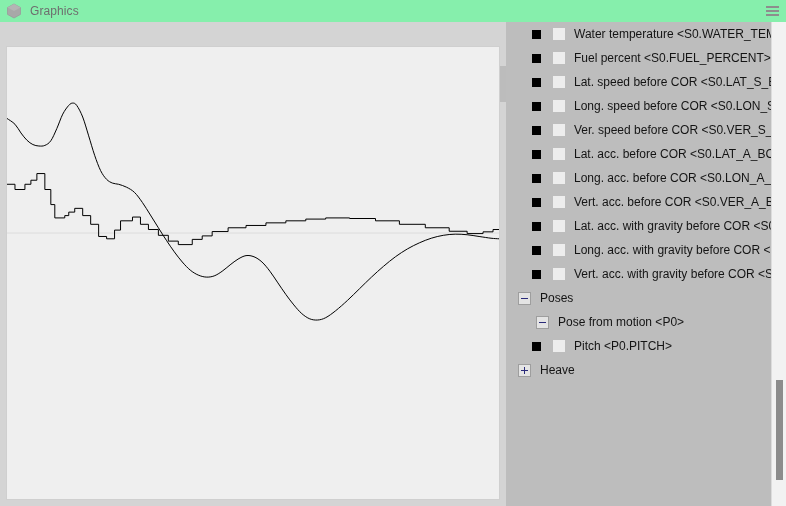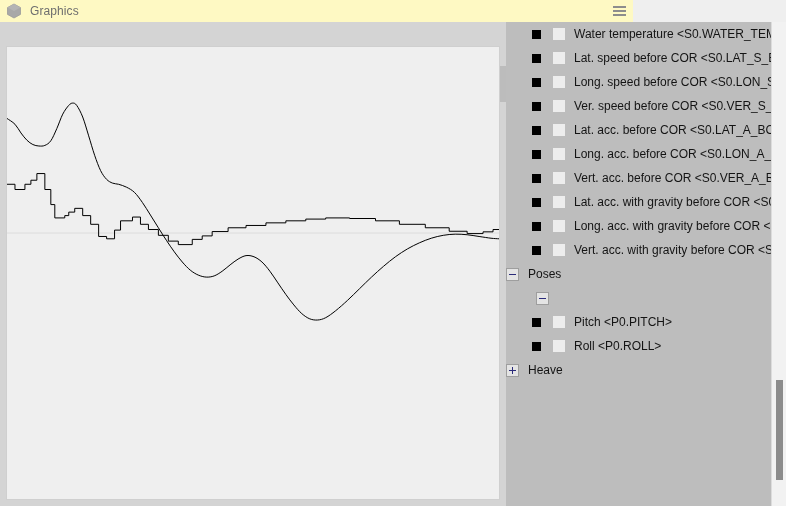--- a/index.html
+++ b/index.html
@@ -20,23 +20,23 @@
     position: relative;
     width: 786px;
     height: 506px;
     background: #efefef;
   }
 
   
   .titlebar {
     position: absolute;
     left: 0; top: 0;
-    width: 633px;
+    width: 786px;
     height: 22px;
-    background: #fef9c3;
+    background: #86efac;
     display: flex;
     align-items: center;
     box-sizing: border-box;
   }
   .titlebar-logo {
     width: 20px; height: 20px;
     margin-left: 4px;
     position: relative;
     flex: none;
   }
@@ -217,21 +217,21 @@
   }
   .tree-row {
     position: relative;
     height: 24px;
     display: flex;
     align-items: center;
     white-space: nowrap;
     user-select: none;
   }
   .tree-row.leaf { padding-left: 26px; }
-  .tree-row.group-1 { padding-left: 0; }
+  .tree-row.group-1 { padding-left: 12px; }
   .tree-row.group-2 { padding-left: 30px; }
 
   .swatch {
     width: 9px; height: 9px;
     background: #000000;
     flex: none;
     margin-right: 12px;
   }
   .cbx {
     width: 12px; height: 12px;
@@ -379,20 +379,25 @@
   <div class="tree-panel">
     <div class="tree-list" id="tree-list">
         <div class="tree-row leaf">
           <span class="swatch" style="background: rgb(0, 0, 0);"></span>
           <span class="cbx"></span>
           <span class="tree-label">Water temperature &lt;S0.WATER_TEMPERATURE&gt;</span>
         </div>
         <div class="tree-row leaf">
           <span class="swatch" style="background: rgb(0, 0, 0);"></span>
           <span class="cbx"></span>
+          <span class="tree-label">Fuel percent &lt;S0.FUEL_PERCENT&gt;</span>
+        </div>
+        <div class="tree-row leaf">
+          <span class="swatch" style="background: rgb(0, 0, 0);"></span>
+          <span class="cbx"></span>
           <span class="tree-label">Lat. speed before COR &lt;S0.LAT_S_BCOR&gt;</span>
         </div>
         <div class="tree-row leaf">
           <span class="swatch" style="background: rgb(0, 0, 0);"></span>
           <span class="cbx"></span>
           <span class="tree-label">Long. speed before COR &lt;S0.LON_S_BCOR&gt;</span>
         </div>
         <div class="tree-row leaf">
           <span class="swatch" style="background: rgb(0, 0, 0);"></span>
           <span class="cbx"></span>
@@ -427,30 +432,26 @@
           <span class="swatch" style="background: rgb(0, 0, 0);"></span>
           <span class="cbx"></span>
           <span class="tree-label">Vert. acc. with gravity before COR &lt;S0.VER_AG_BCOR&gt;</span>
         </div>
         <div class="tree-row group-1">
           <span class="expander"></span>
           <span class="tree-label">Poses</span>
         </div>
         <div class="tree-row group-2">
           <span class="expander"></span>
+          <span class="tree-label">Pose from motion &lt;P0&gt;</span>
         </div>
         <div class="tree-row leaf">
           <span class="swatch" style="background: rgb(0, 0, 0);"></span>
           <span class="cbx"></span>
           <span class="tree-label">Pitch &lt;P0.PITCH&gt;</span>
-        </div>
-        <div class="tree-row leaf">
-          <span class="swatch" style="background: rgb(0, 0, 0);"></span>
-          <span class="cbx"></span>
-          <span class="tree-label">Roll &lt;P0.ROLL&gt;</span>
         </div>
         <div class="tree-row group-1">
           <span class="expander plus"></span>
           <span class="tree-label">Heave</span>
         </div>
       </div>
     <div class="scrollbar">
       <div class="scroll-thumb"></div>
     </div>
   </div>

